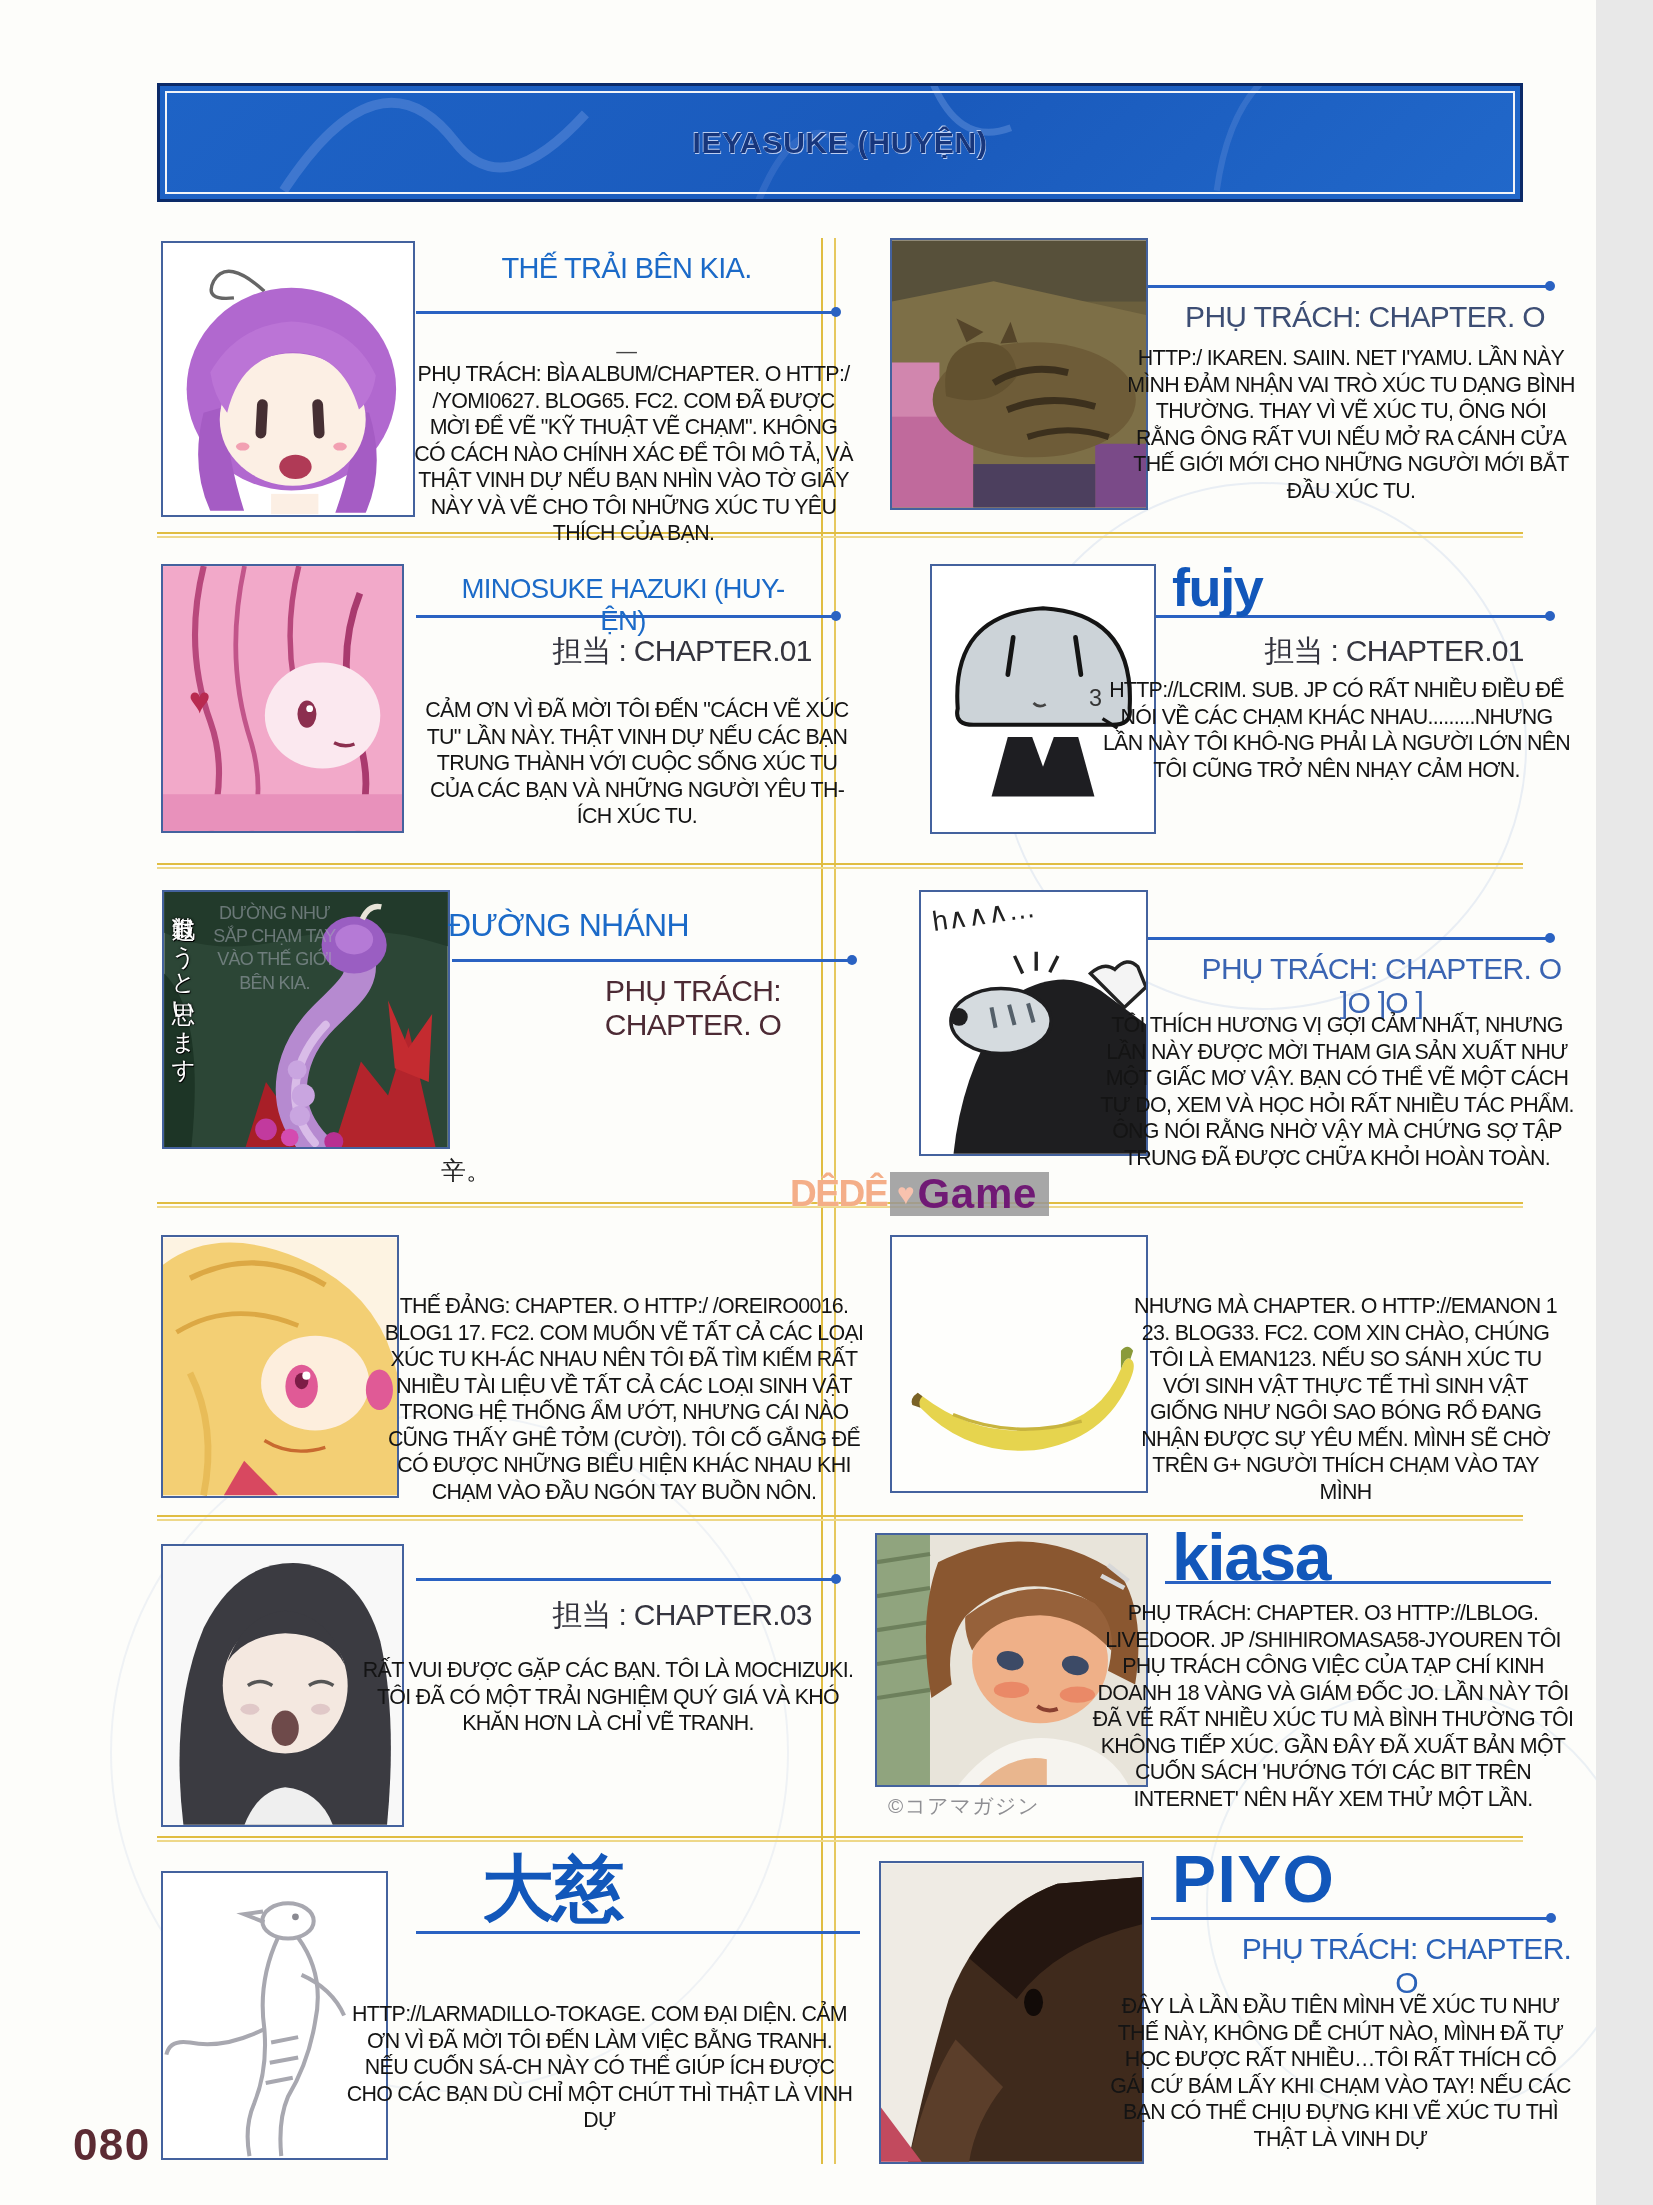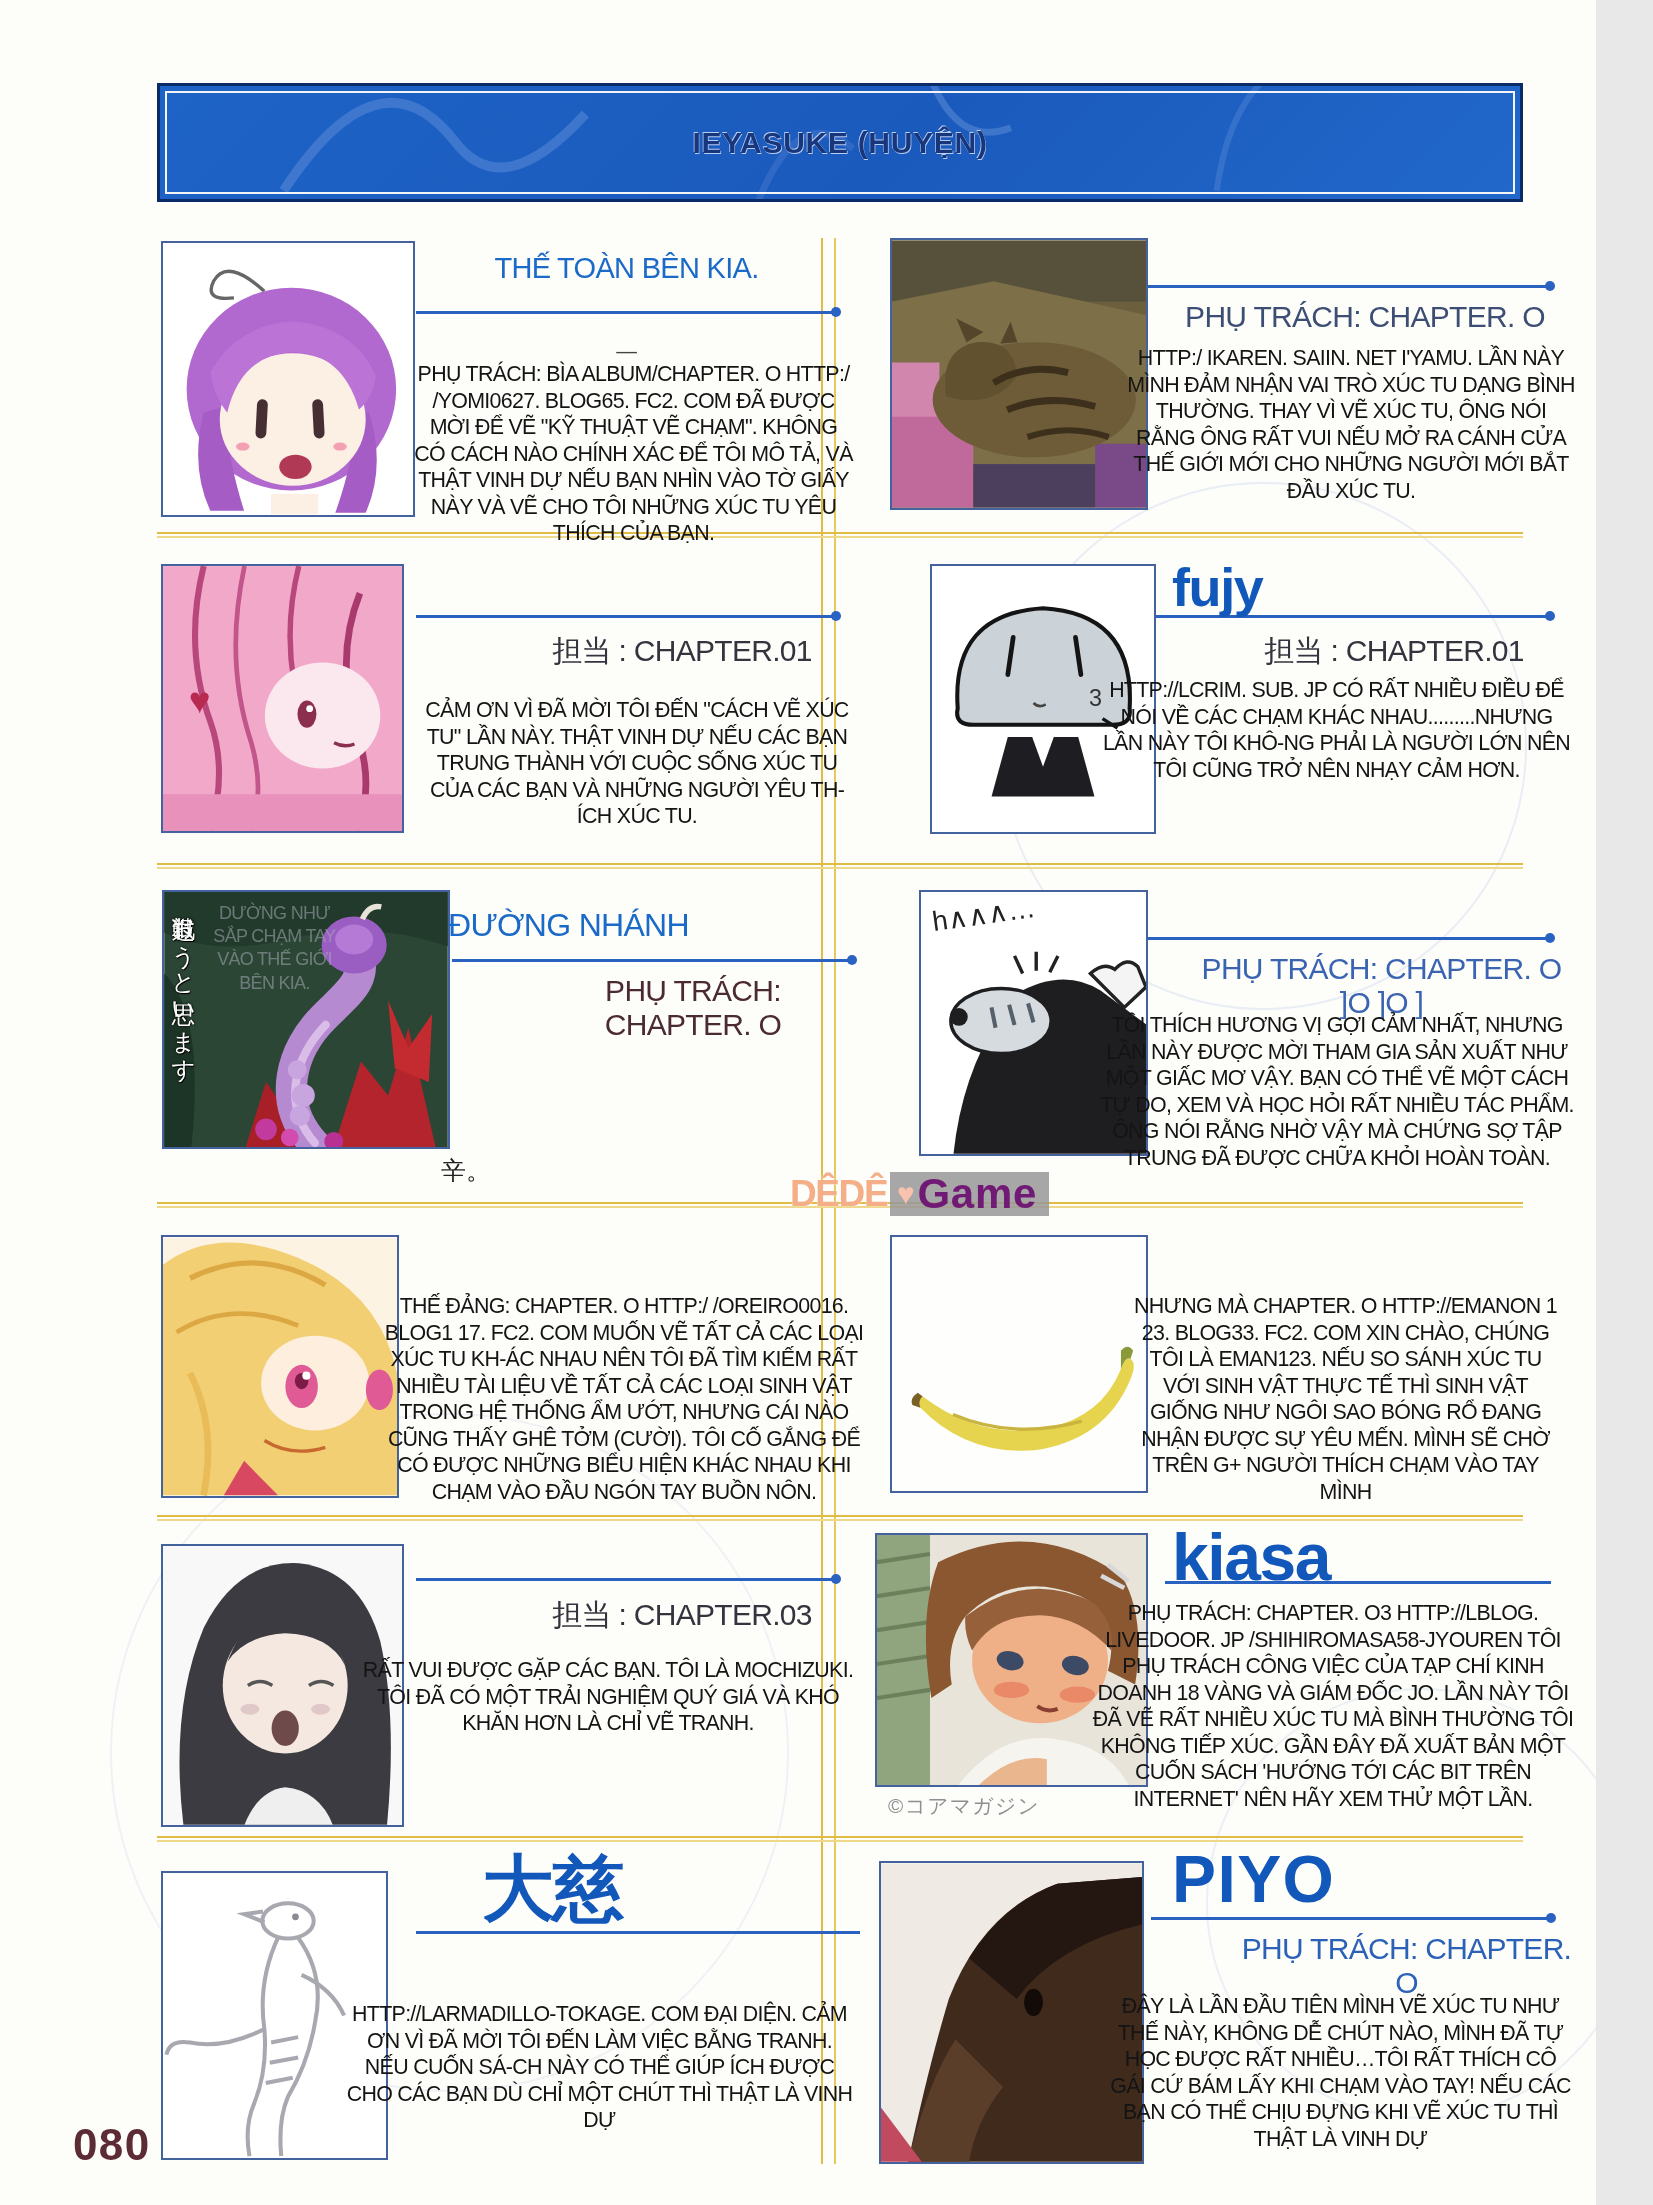--- a/index.html
+++ b/index.html
@@ -84,21 +84,21 @@
       <ellipse cx="192" cy="260" rx="108" ry="98" fill="#fcefe4"></ellipse>
       <path d="M70,190 Q110,120 190,115 Q280,120 315,195 Q310,230 290,245 Q265,160 190,160 Q115,165 95,250 Q75,225 70,190 Z" fill="#bb74d6"></path>
       <rect x="138" y="230" width="16" height="58" rx="8" fill="#452f33" transform="rotate(3 146 259)"></rect>
       <rect x="222" y="230" width="16" height="58" rx="8" fill="#452f33" transform="rotate(-3 230 259)"></rect>
       <ellipse cx="118" cy="300" rx="10" ry="6" fill="#f2a0b2"></ellipse>
       <ellipse cx="262" cy="300" rx="10" ry="6" fill="#f2a0b2"></ellipse>
       <ellipse cx="196" cy="330" rx="24" ry="18" fill="#b03a56"></ellipse>
       <rect x="160" y="370" width="70" height="30" fill="#fcefe4"></rect>
     </svg>
   </div>
-  <div class="title" style="left:420px;top:252px;width:413px;">THẾ TOÀN BÊN KIA.</div>
+  <div class="title" style="left:420px;top:252px;width:413px;">THẾ TRẢI BÊN KIA.</div>
   <div class="connector" style="left:416px;top:311px;width:422px;">
     <span class="dot"></span>
   </div>
   <div class="dash" style="left:420px;top:339px;width:413px;">—</div>
   <div class="body-text" style="left:413px;top:361px;width:441px;">PHỤ TRÁCH: BÌA ALBUM/CHAPTER. O HTTP:/ /YOMI0627. BLOG65. FC2. COM ĐÃ ĐƯỢC MỜI ĐỂ VẼ "KỸ THUẬT VẼ CHẠM". KHÔNG CÓ CÁCH NÀO CHÍNH XÁC ĐỂ TÔI MÔ TẢ, VÀ THẬT VINH DỰ NẾU BẠN NHÌN VÀO TỜ GIẤY NÀY VÀ VẼ CHO TÔI NHỮNG XÚC TU YÊU THÍCH CỦA BẠN.</div>
 
   <div class="img-box" style="left:890px;top:238px;width:258px;height:272px;">
     <svg viewBox="0 0 375 394">
       <rect width="375" height="394" fill="#6b5f3d"></rect>
       <rect width="375" height="90" fill="#57503a"></rect>
@@ -130,20 +130,21 @@
       <path d="M200,0 Q170,120 210,240" stroke="#b8487c" stroke-width="8" fill="none"></path>
       <path d="M290,40 Q250,140 290,260 Q310,330 285,390" stroke="#a93a6e" stroke-width="10" fill="none"></path>
       <ellipse cx="235" cy="220" rx="85" ry="78" fill="#fbe8ef"></ellipse>
       <ellipse cx="212" cy="218" rx="14" ry="20" fill="#8c2f4f"></ellipse>
       <circle cx="216" cy="210" r="5" fill="#fff"></circle>
       <path d="M252,260 q15,8 30,2" stroke="#8c2f4f" stroke-width="5" fill="none"></path>
       <text x="38" y="216" font-size="54" fill="#b82a50">♥</text>
       <rect x="0" y="336" width="352" height="54" fill="#e891bb"></rect>
     </svg>
   </div>
+  <div class="title" style="left:444px;top:573px;width:358px;font-size:27.6px;">MINOSUKE HAZUKI (HUY-ỆN)</div>
   <div class="connector" style="left:416px;top:615px;width:422px;">
     <span class="dot"></span>
   </div>
   <div class="subtitle" style="left:544px;top:631px;width:276px;color:#34343e;">担当 : CHAPTER.01</div>
   <div class="body-text" style="left:413px;top:697px;width:448px;">CẢM ƠN VÌ ĐÃ MỜI TÔI ĐẾN "CÁCH VẼ XÚC TU" LẦN NÀY. THẬT VINH DỰ NẾU CÁC BẠN TRUNG THÀNH VỚI CUỘC SỐNG XÚC TU CỦA CÁC BẠN VÀ NHỮNG NGƯỜI YÊU TH-ÍCH XÚC TU.</div>
 
   <div class="big-title" style="left:1172px;top:560px;font-size:54px;">fujy</div>
   <div class="img-box" style="left:930px;top:564px;width:226px;height:270px;">
     <svg viewBox="0 0 328 392">
       <rect width="328" height="392" fill="#ffffff"></rect>

